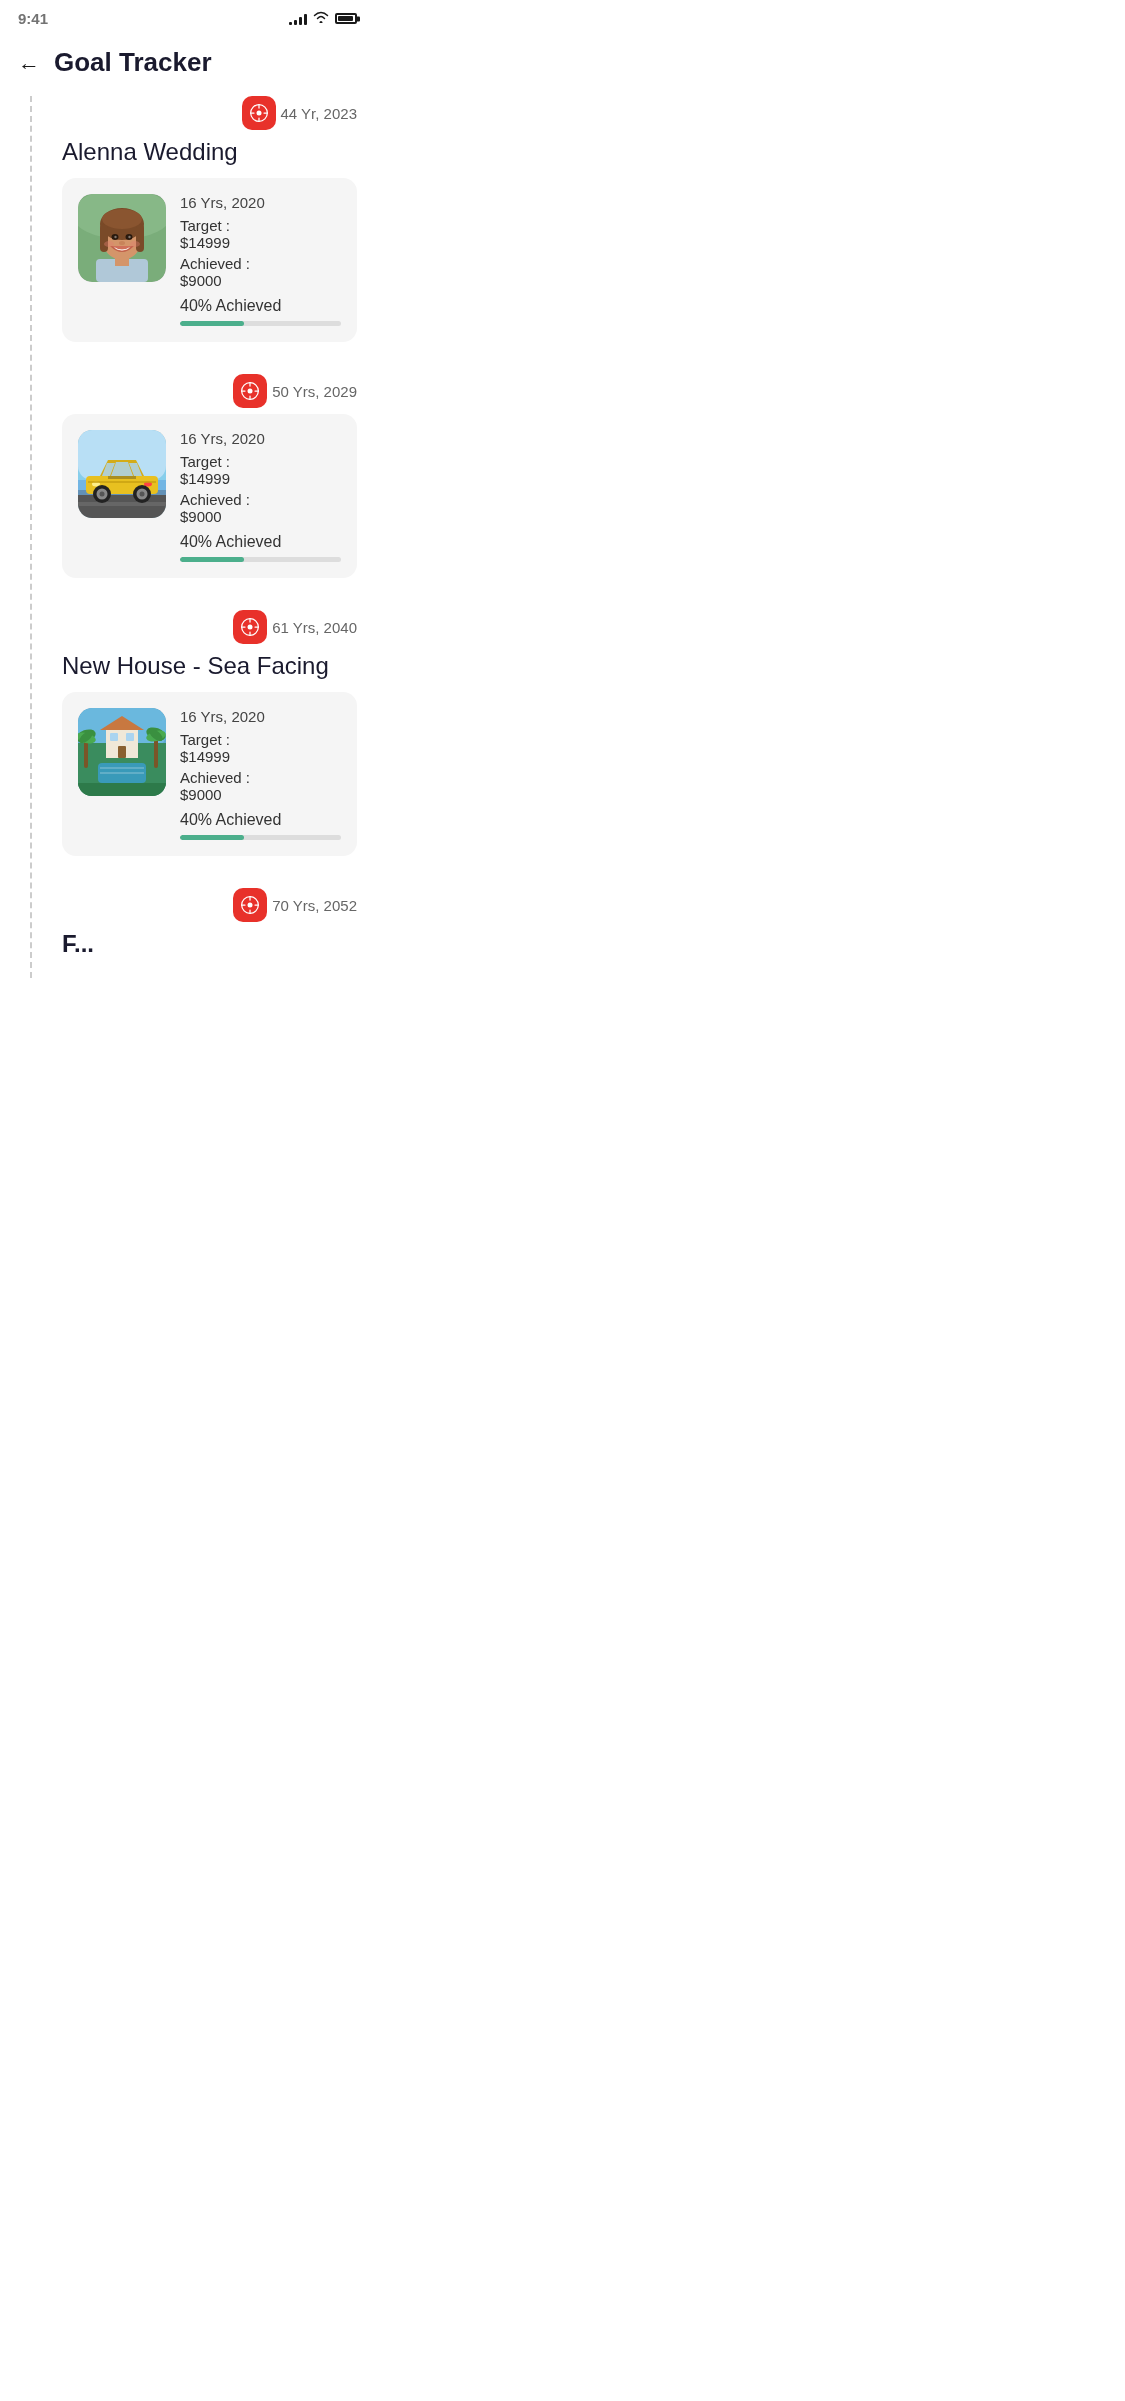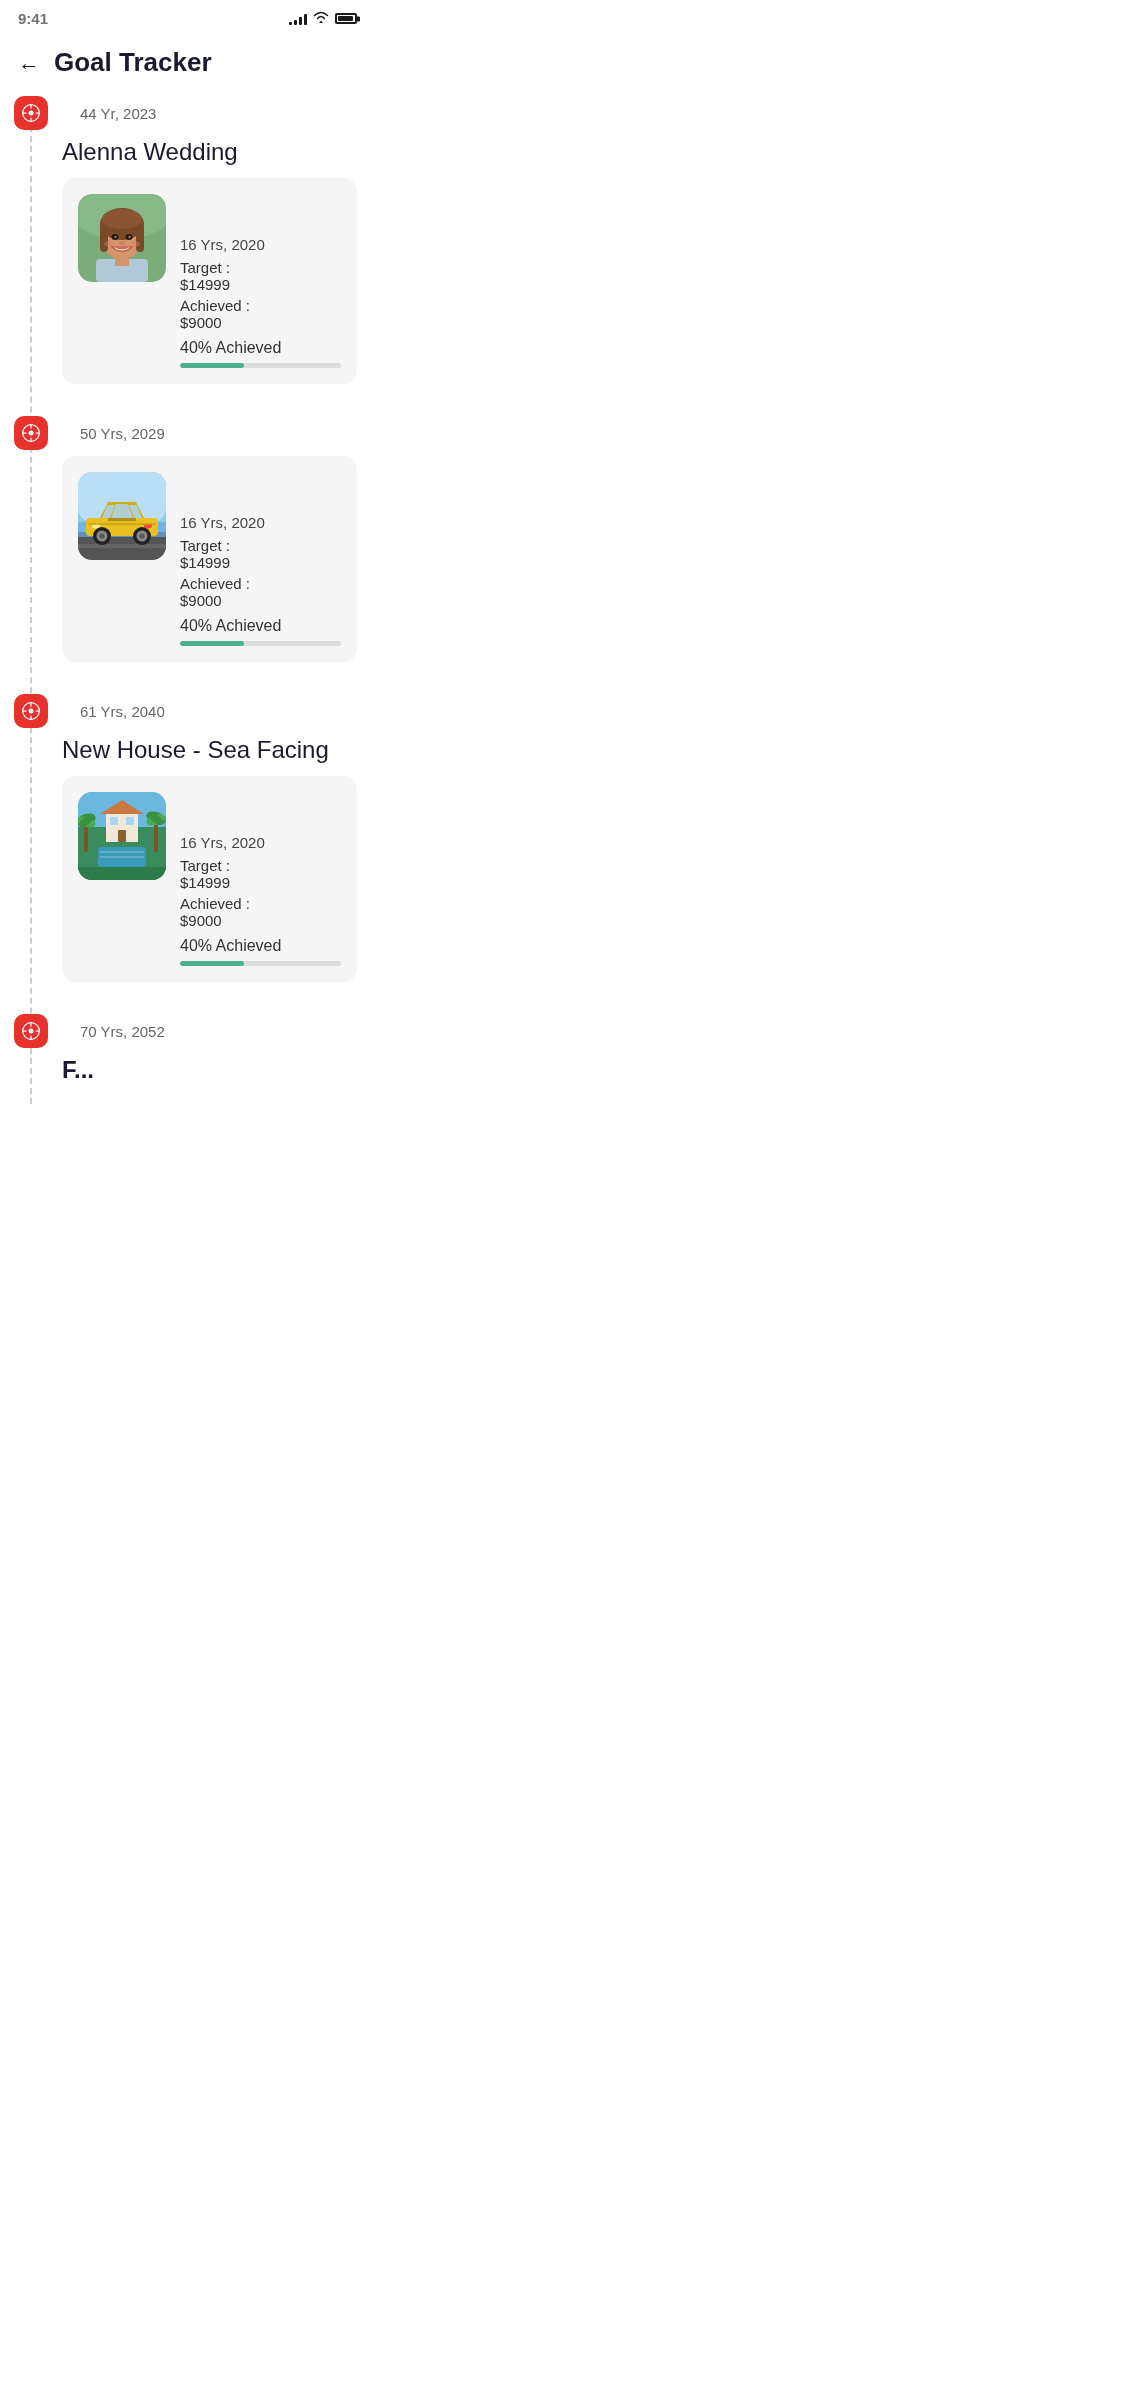--- a/index.html
+++ b/index.html
@@ -113,22 +113,23 @@
     }
 
     .goal-section {
       position: relative;
       padding: 0 0 32px 0;
     }
 
     .goal-header-row {
       display: flex;
       align-items: center;
-      gap: 32px;
+      gap: 5px;
       padding: 0 18px 6px 14px;
+      justify-content: flex-end;
     }
 
     .goal-icon {
       width: 34px;
       height: 34px;
       background: #e8312a;
       border-radius: 10px;
       display: flex;
       align-items: center;
       justify-content: center;
@@ -180,21 +181,20 @@
 
     .goal-details {
       flex: 1;
     }
 
     .goal-detail-year {
       font-size: 15px;
       color: #444;
       margin-bottom: 6px;
       font-weight: 400;
-      margin-top: 42px;
     }
 
     .goal-detail-row {
       display: flex;
       justify-content: space-between;
       font-size: 15px;
       color: #333;
       margin-bottom: 4px;
       flex-direction: column;
     }

